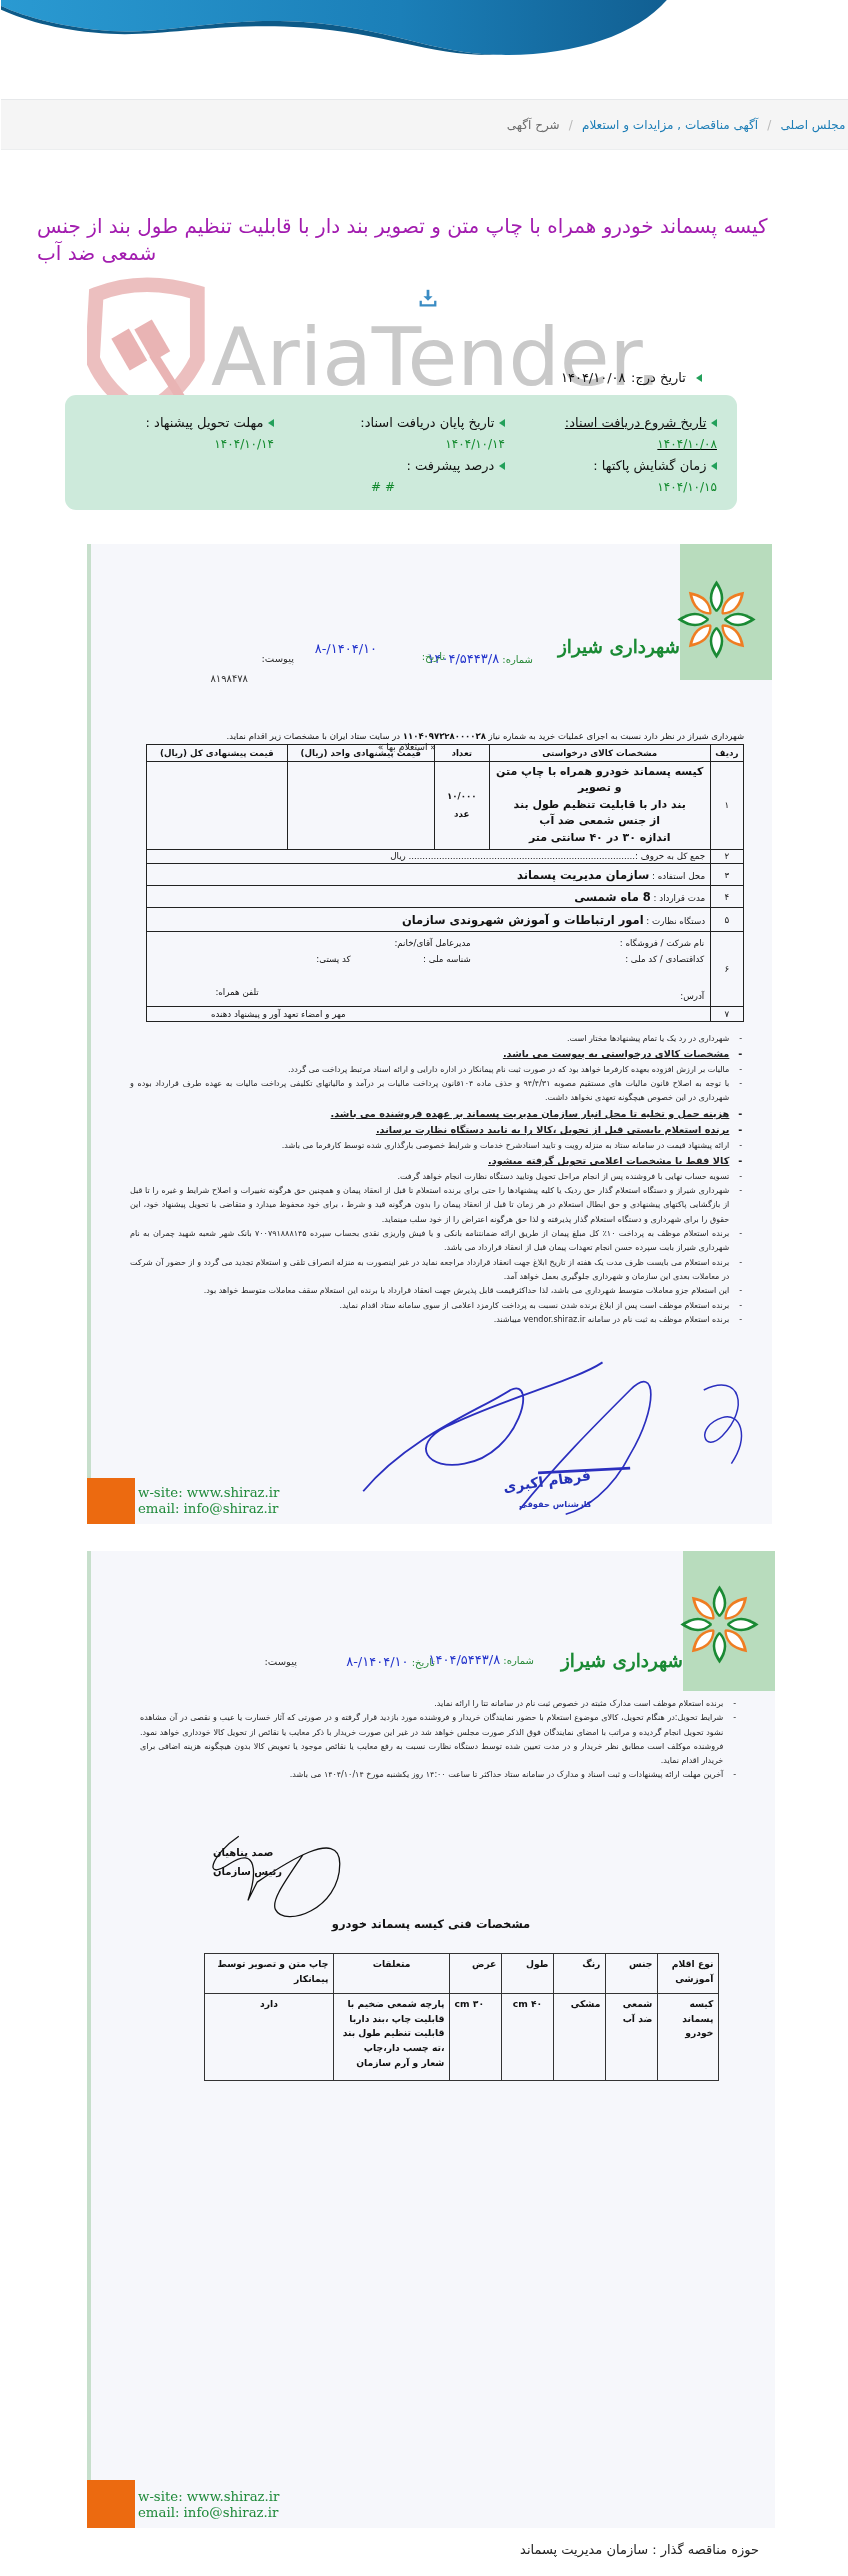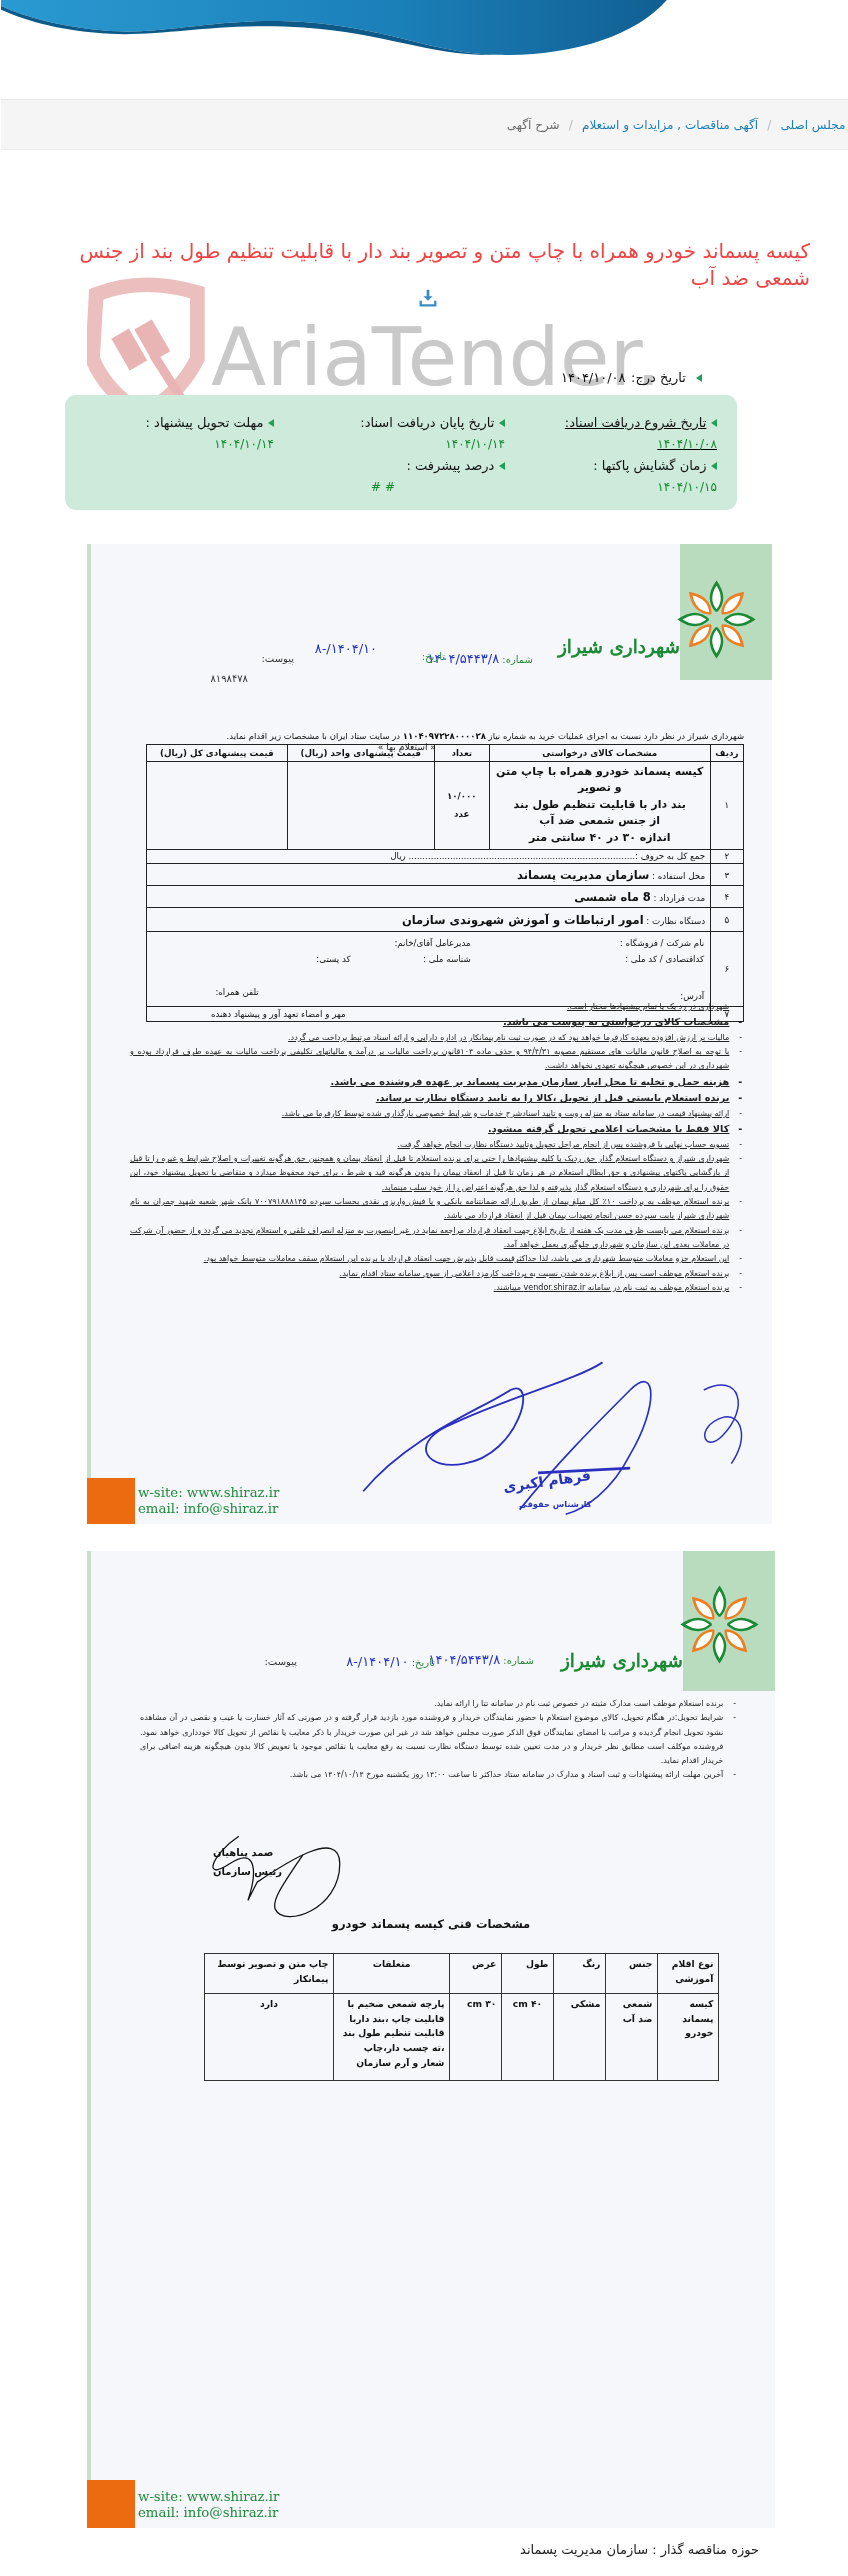--- a/index.html
+++ b/index.html
@@ -8,22 +8,22 @@
 
   .wave { position: absolute; left: 0; top: 0; width: 849px; height: 64px; }
 
   .breadcrumb-bar { position: absolute; left: 0; top: 99px; width: 849px; height: 51px;
     background: #f5f5f5; border-top: 1.8px solid #e6e8ea; border-bottom: 0.9px solid #eceeef;
     display: flex; align-items: center; padding-right: 3.7px; font-size: 12px; }
   .crumb-link { color: #1c7db6; text-decoration: none; }
   .crumb-sep { color: #b9b9b9; margin: 0 9.2px; }
   .crumb-current { color: #6c6c6c; }
 
-  .page-title { position: absolute; left: 37px; top: 213px; width: 773px; text-align: right;
-    color: #ef4444; font-size: 20px; line-height: 27px; font-weight: normal; margin-top: 25px; }
+  .page-title { position: absolute; left: 37px; top: 213px; width: 773px; text-align: left;
+    color: #a21caf; font-size: 20px; line-height: 27px; font-weight: normal; }
 
   .watermark { position: absolute; left: 87px; top: 276px; width: 570px; height: 138px; pointer-events: none; }
   .download-icon { position: absolute; left: 418px; top: 288px; width: 20px; height: 20px; cursor: pointer; }
 
   .insert-date { position: absolute; right: 147px; top: 370px; font-size: 13px; color: #111; display: flex; gap: 5.5px; align-items: center; }
   .tri { display: inline-block; width: 0; height: 0; border-top: 4.6px solid transparent; border-bottom: 4.6px solid transparent; border-right: 6.4px solid #22a05a; margin-left: 4.6px; }
 
   .info-box { position: absolute; left: 65px; top: 395px; width: 672px; height: 115px;
     background: #cdeadb; border-radius: 11px; font-size: 13px; }
   .info-cell { position: absolute; }
@@ -268,21 +268,21 @@
         <span style="position:absolute; right:451px; top:55px;">تلفن همراه:</span>
       </td>
     </tr>
     <tr>
       <td class="rownum">۷</td>
       <td colspan="4" style="text-align:left; padding-left:64px;">مهر و امضاء تعهد آور و پیشنهاد دهنده</td>
     </tr>
   </tbody>
     </table>
 
-  <ul class="bullets" style="top:456px;text-decoration:underline;">
+  <ul class="bullets" style="top:488px;">
     <li>شهرداری در رد یک یا تمام پیشنهادها مختار است.</li>
     <li class="strong">مشخصات کالای درخواستی به پیوست می باشد.</li>
     <li>مالیات بر ارزش افزوده بعهده کارفرما خواهد بود که در صورت ثبت نام پیمانکار در اداره دارایی و ارائه اسناد مرتبط پرداخت می گردد.</li>
     <li>با توجه به اصلاح قانون مالیات های مستقیم مصوبه ۹۴/۴/۳۱ و حذف ماده ۱۰۴قانون پرداخت مالیات بر درآمد و مالیاتهای تکلیفی پرداخت مالیات به عهده طرف قرارداد بوده و شهرداری در این خصوص هیچگونه تعهدی نخواهد داشت.</li>
     <li class="strong">هزینه حمل و تخلیه تا محل انبار سازمان مدیریت پسماند بر عهده فروشنده می باشد.</li>
     <li class="strong">برنده استعلام بایستی قبل از تحویل ،کالا را به تایید دستگاه نظارت برساند.</li>
     <li>ارائه پیشنهاد قیمت در سامانه ستاد به منزله رویت و تایید اسنادشرح خدمات و شرایط خصوصی بارگذاری شده توسط کارفرما می باشد.</li>
     <li class="strong">کالا فقط با مشخصات اعلامی تحویل گرفته میشود.</li>
     <li>تسویه حساب نهایی با فروشنده پس از انجام مراحل تحویل وتایید دستگاه نظارت انجام خواهد گرفت.</li>
     <li>شهرداری شیراز و دستگاه استعلام گذار حق ردیک یا کلیه پیشنهادها را حتی برای برنده استعلام تا قبل از انعقاد پیمان و همچنین حق هرگونه تغییرات و اصلاح شرایط و غیره را تا قبل از بازگشایی پاکتهای پیشنهادی و حق ابطال استعلام در هر زمان تا قبل از انعقاد پیمان را بدون هرگونه قید و شرط ، برای خود محفوظ میدارد و متقاضی با تحویل پیشنهاد خود، این حقوق را برای شهرداری و دستگاه استعلام گذار پذیرفته و لذا حق هرگونه اعتراض را از خود سلب مینماید.</li>
@@ -385,21 +385,21 @@
       <th style="width:52px">طول</th>
       <th style="width:52px">عرض</th>
       <th style="width:116px; text-align:center">متعلقات</th>
       <th>چاپ متن و تصویر توسط پیمانکار</th>
     </tr>
     <tr style="height:87px">
       <td>کیسه پسماند خودرو</td>
       <td>شمعی ضد آب</td>
       <td>مشکی</td>
       <td style="text-align:center">cm ۴۰</td>
-      <td style="text-align:right">cm ۳۰</td>
+      <td style="text-align:left">cm ۳۰</td>
       <td>پارچه شمعی ضخیم با قابلیت چاپ ،بند داربا قابلیت تنظیم طول بند ،ته چسب دار،چاپ شعار و آرم سازمان</td>
       <td style="text-align:center">دارد</td>
     </tr>
   </tbody>
     </table>
 
   <div class="doc-footer">
     <div class="orange" style="height:48px;"></div>
     <div class="contact">
       <div>w-site: www.shiraz.ir</div>

